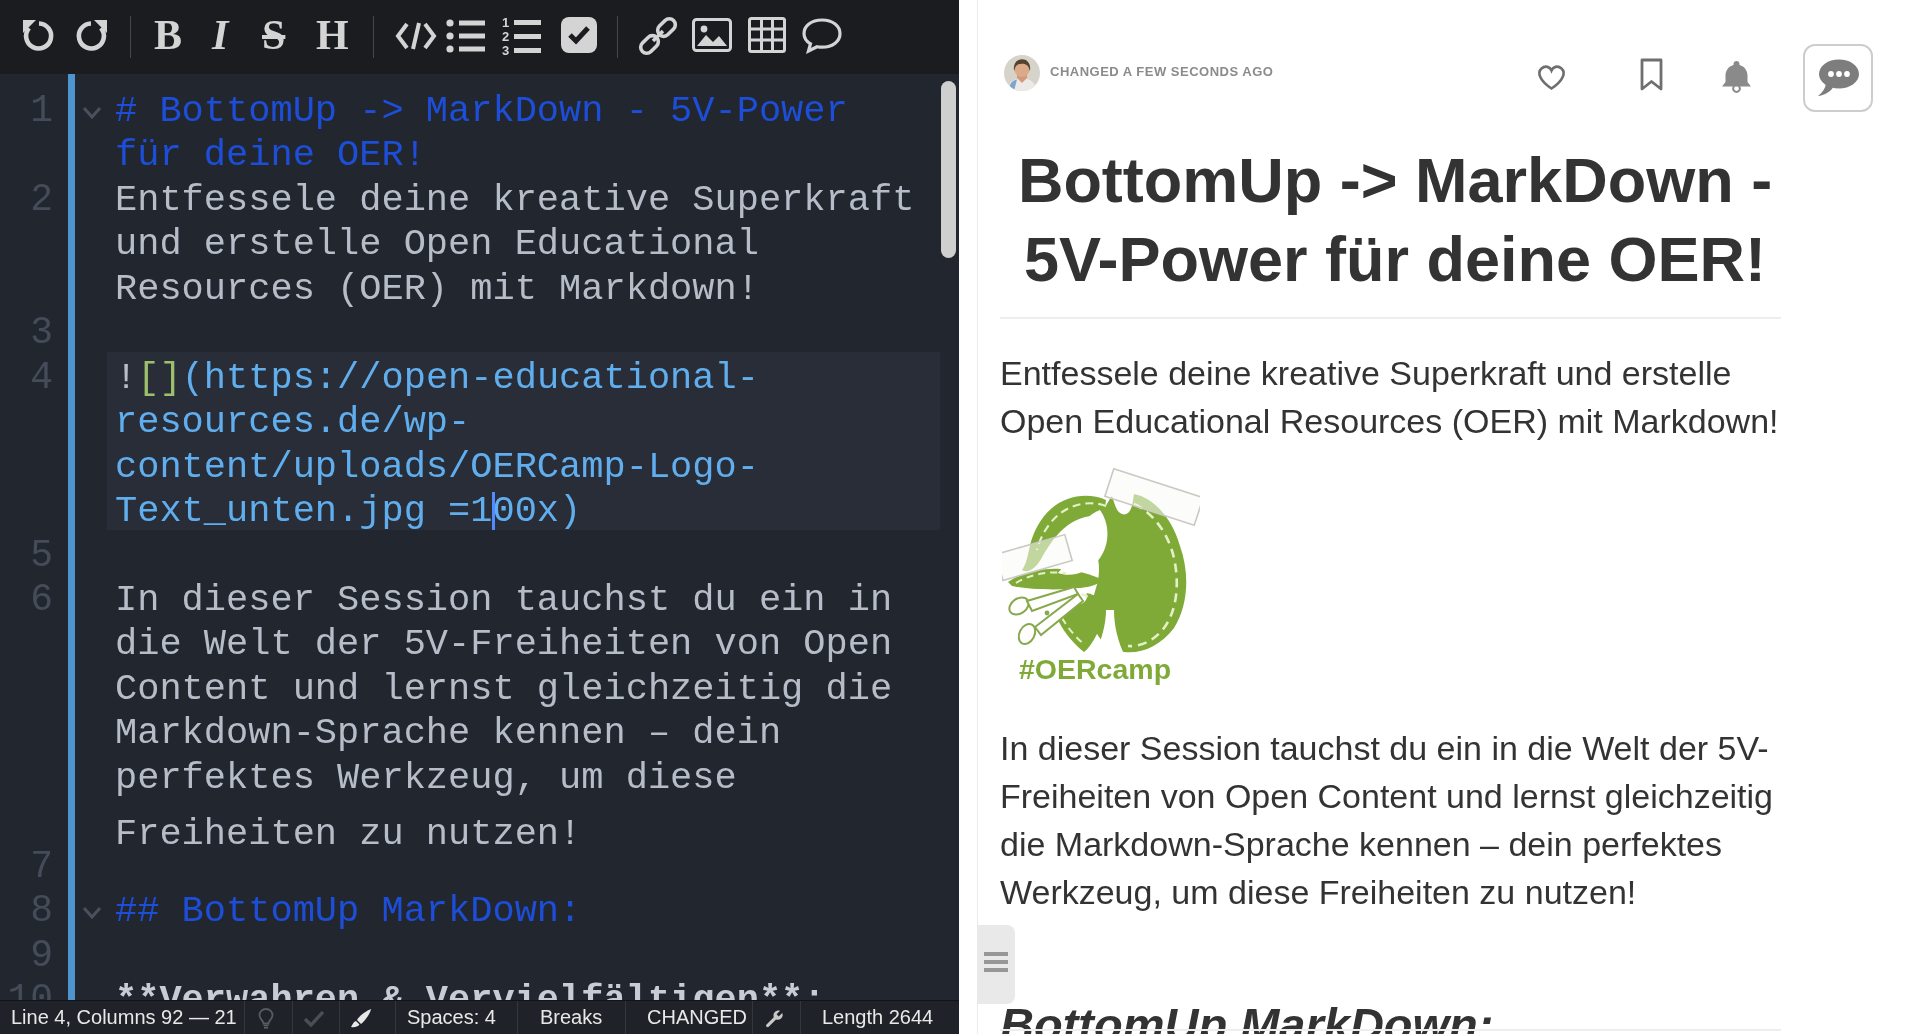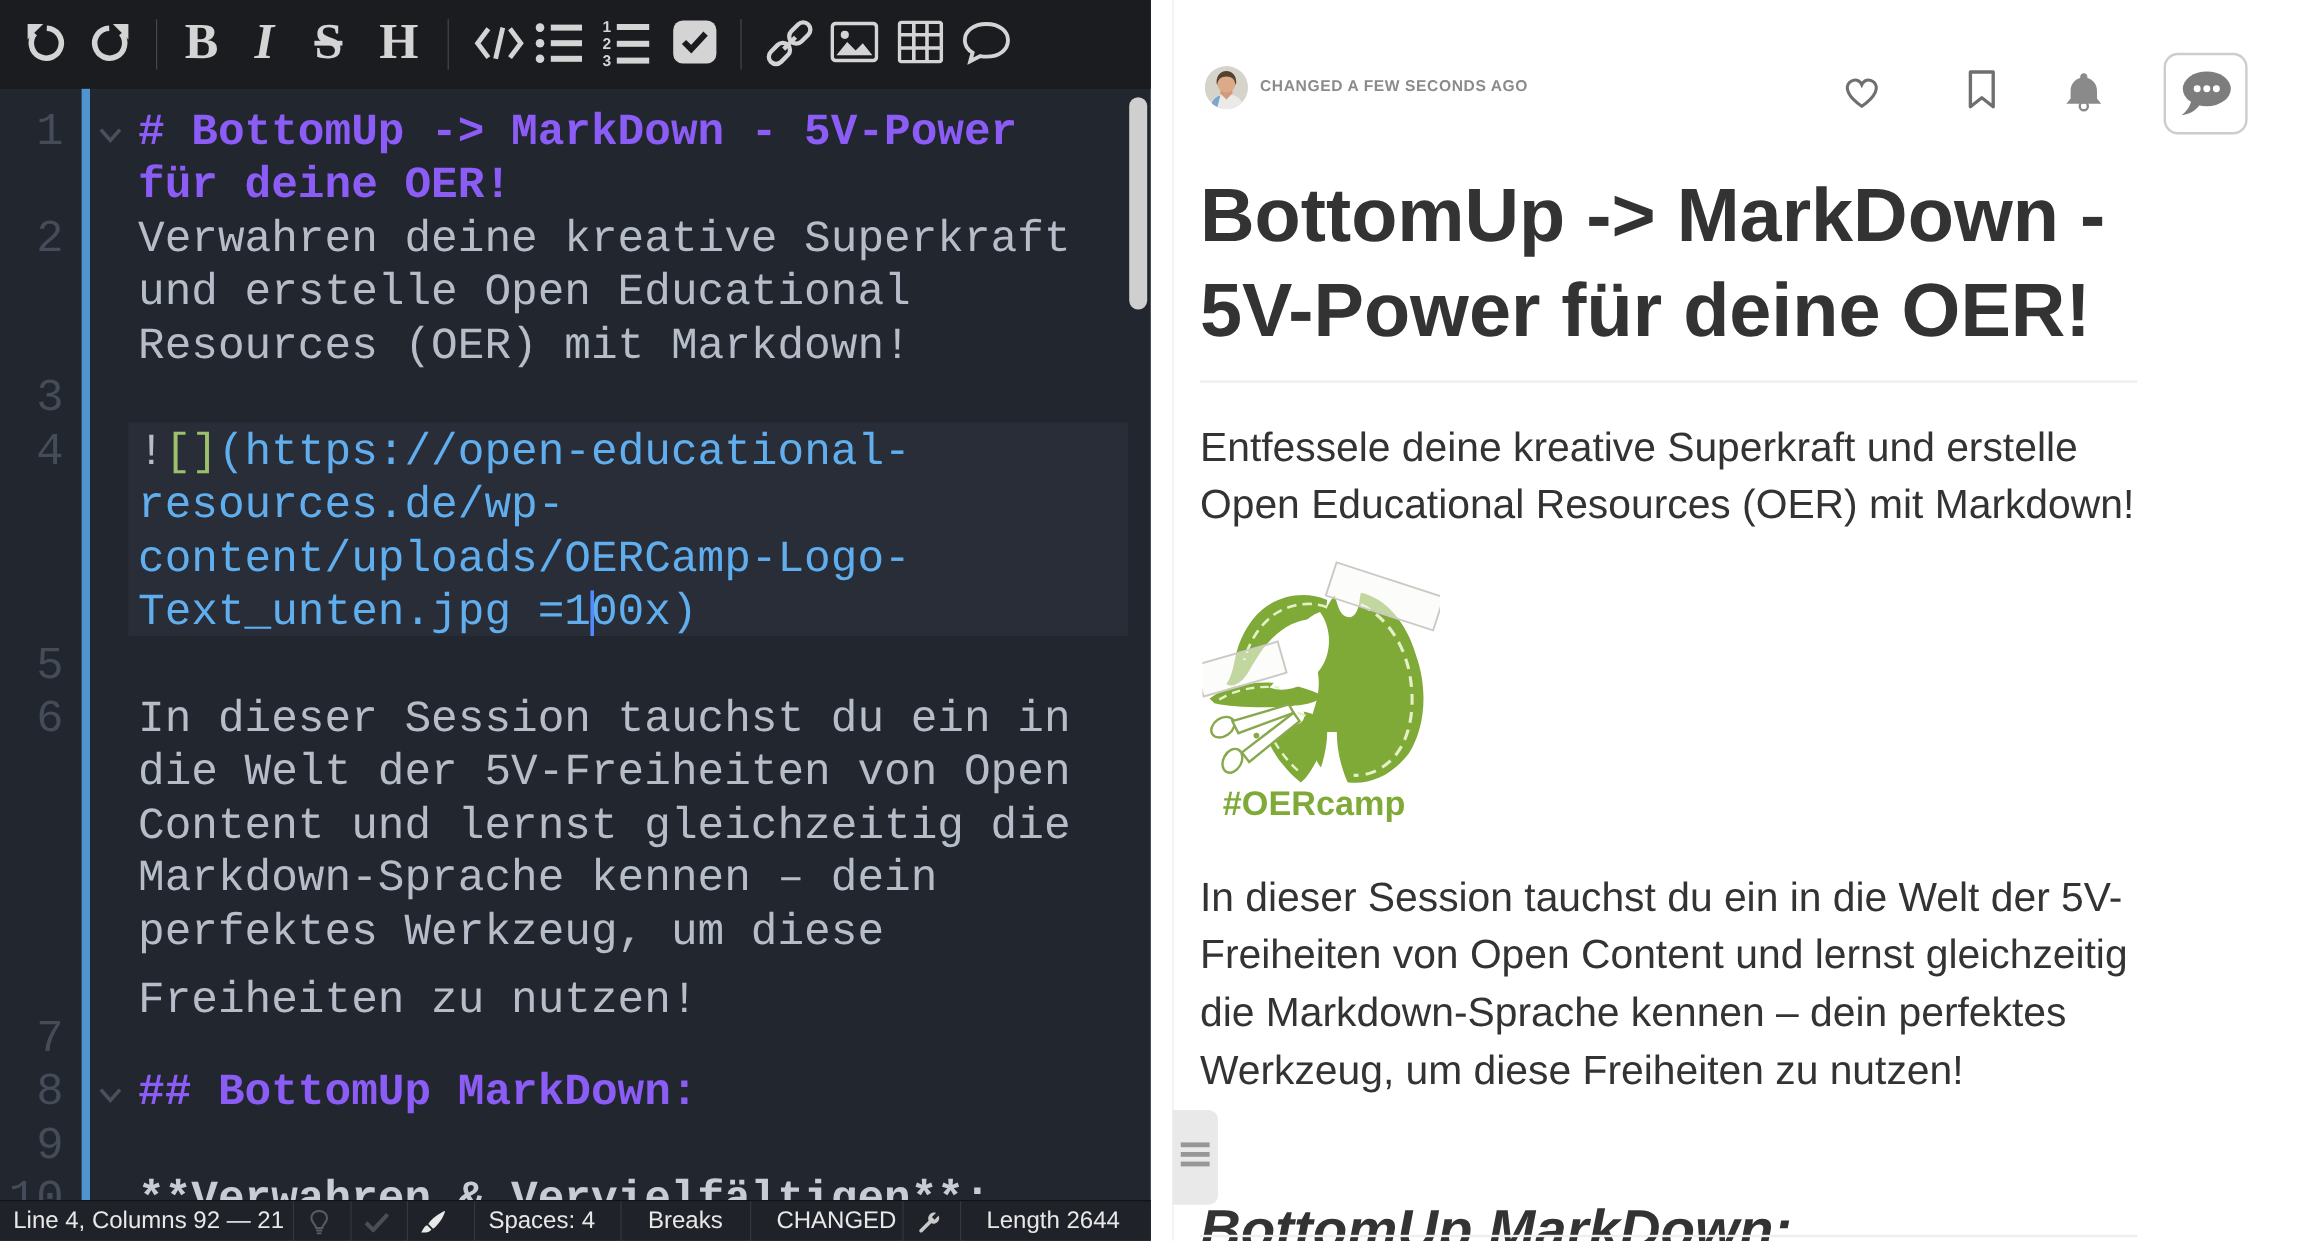--- a/index.html
+++ b/index.html
@@ -5,32 +5,32 @@
 * { margin:0; padding:0; box-sizing:border-box; }
 html,body { width:1920px; height:1034px; overflow:hidden; background:#fff; font-family:"Liberation Sans",sans-serif; }
 #editor { position:absolute; left:0; top:0; width:959px; height:1034px; background:#22262e; }
 #toolbar { position:absolute; left:0; top:0; width:959px; height:74px; background:#1b1c20; }
 .ticon { position:absolute; top:15px; }
 .tsep { position:absolute; top:16px; width:1px; height:42px; background:#45474d; }
 .tletter { position:absolute; font-family:"Liberation Serif",serif; font-weight:bold; font-size:42px; color:#d4d4d4; top:12px; line-height:46px;}
 #gutterline { position:absolute; left:68px; top:74px; width:7px; height:926px; background:#4e94cf; }
 .lnum { position:absolute; width:53px; text-align:right; font-family:"Liberation Mono",monospace; font-size:38px; line-height:44px; color:#454c59; }
 .crow { position:absolute; left:115px; height:44px; font-family:"Liberation Mono",monospace; font-size:37px; line-height:44px; white-space:pre; color:#b6bdc9; }
-.orange { color:#8b5cf6; font-weight:bold; }
+.orange { color:#1d4ed8; font-weight:normal; }
 .blue { color:#61aeee; }
 .green { color:#9cc06c; }
 .chev { position:absolute; left:82px; }
 #hl4 { position:absolute; left:107px; top:352px; width:833px; height:178px; background:#282d37; }
 #cursor { position:absolute; left:492px; top:492px; width:3px; height:38px; background:#528bff; }
 #scrollthumb { position:absolute; left:941px; top:81px; width:15px; height:177px; background:#cfcfcf; border-radius:8px; }
 #statusbar { position:absolute; left:0; top:1000px; width:959px; height:34px; background:#1f2228; border-top:1px solid #121316; font-size:20px; color:#e8e8e8;padding-left:12px; }
 .sseg { position:absolute; top:0; height:34px; line-height:33px; }
 .sdiv { position:absolute; top:0; width:1px; height:34px; background:#34373d; }
 #pane2 { position:absolute; left:977px; top:0; width:943px; height:1034px; background:#fff; border-left:1px solid #ececec; }
-#h1 { position:absolute; left:1000px; top:141px; width:790px; font-size:63px; font-weight:bold; color:#333; line-height:79px; }
+#h1 { position:absolute; left:1000px; top:141px; width:790px; font-size:63px; font-weight:bold; color:#333; line-height:79px;text-align:center; }
 #hr1 { position:absolute; left:1000px; top:317px; width:781px; height:2px; background:#eee; }
 #p1 { position:absolute; left:1000px; top:349px; width:790px; font-size:34px; color:#333; line-height:48px; }
 #p2 { position:absolute; left:1000px; top:724px; width:790px; font-size:34px; color:#333; line-height:48px; }
 #h2b { position:absolute; left:1000px; top:994px; width:781px; font-size:47px; font-weight:bold; color:#333; line-height:62px;font-style:italic; }
 #h2border { position:absolute; left:1000px; top:1029px; width:781px; height:2px; background:#eee; }
 #meta-label { position:absolute; left:1050px; top:64px; font-size:13px; font-weight:bold; color:#8b8b8b; letter-spacing:0.5px; }
 #toctab { position:absolute; left:977px; top:925px; width:38px; height:79px; background:#e9e9e9; border-radius:0 8px 8px 0; }
 #toctab div { position:absolute; left:7px; width:24px; height:4px; background:#979797; }
 #combtn { position:absolute; left:1803px; top:44px; width:70px; height:68px; background:#fff; border:2px solid #cdcdcd; border-radius:12px; }
 </style>
@@ -99,21 +99,21 @@
     <line x1="2" y1="23" x2="36" y2="23" stroke="#d4d4d4" stroke-width="3"></line>
   </svg>
 <svg class="ticon" style="left:802px;top:18px" width="40" height="36" viewBox="0 0 40 36">
     <path d="M20 2 C9 2 2 8 2 15.5 C2 20 4.5 23.5 8.5 25.8 L6.5 33 L15 28.7 C16.6 29 18.3 29.2 20 29.2 C31 29.2 38 23.2 38 15.5 C38 8 31 2 20 2 Z" fill="none" stroke="#d4d4d4" stroke-width="3.2"></path>
   </svg>
 <div id="gutterline"></div>
 <div id="hl4"></div>
 
 <div class="crow orange" style="top:89px"># BottomUp -&gt; MarkDown - 5V-Power</div>
 <div class="crow orange" style="top:133px">für deine OER!</div>
-<div class="crow" style="top:178px">Verwahren deine kreative Superkraft</div>
+<div class="crow" style="top:178px">Entfessele deine kreative Superkraft</div>
 <div class="crow" style="top:222px">und erstelle Open Educational</div>
 <div class="crow" style="top:267px">Resources (OER) mit Markdown!</div>
 <div class="crow" style="top:356px"><span style="color:#b6bdc9">!</span><span class="green">[]</span><span class="blue">(https://open-educational-</span></div>
 <div class="crow blue" style="top:400px">resources.de/wp-</div>
 <div class="crow blue" style="top:445px">content/uploads/OERCamp-Logo-</div>
 <div class="crow blue" style="top:489px">Text_unten.jpg =100x)</div>
 <div class="crow" style="top:578px">In dieser Session tauchst du ein in</div>
 <div class="crow" style="top:622px">die Welt der 5V-Freiheiten von Open</div>
 <div class="crow" style="top:667px">Content und lernst gleichzeitig die</div>
 <div class="crow" style="top:711px">Markdown-Sprache kennen – dein</div>

